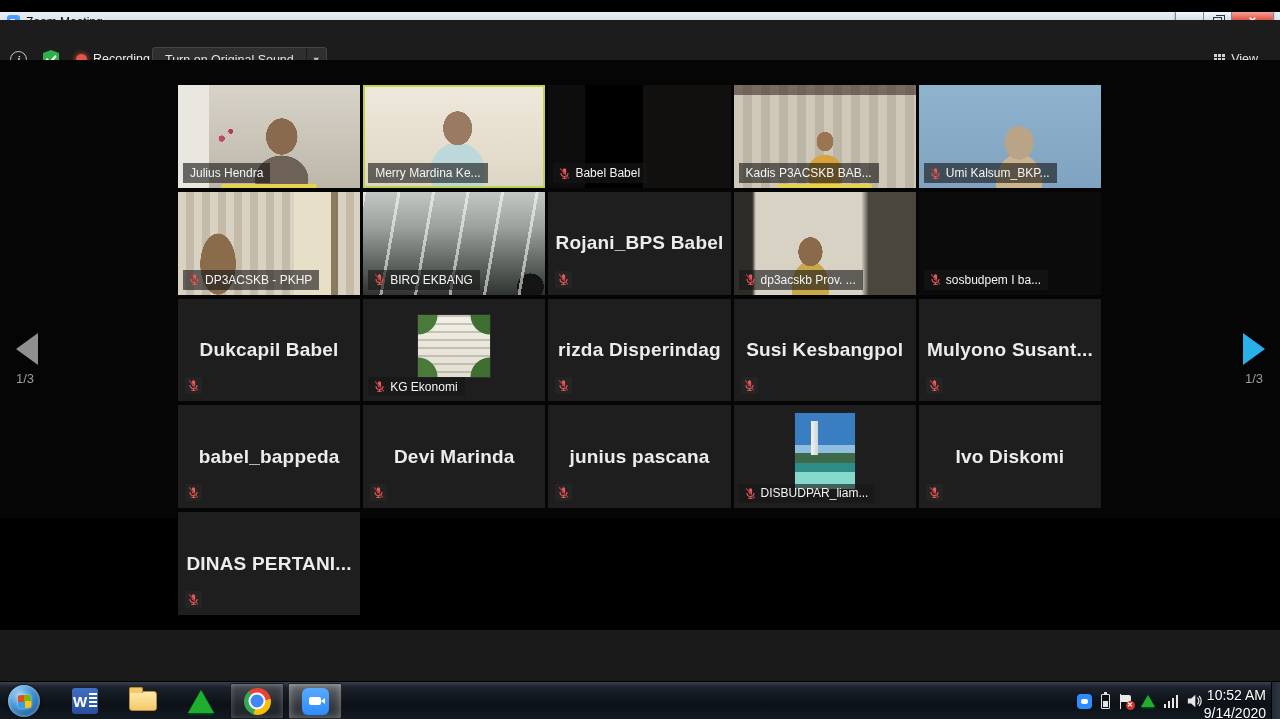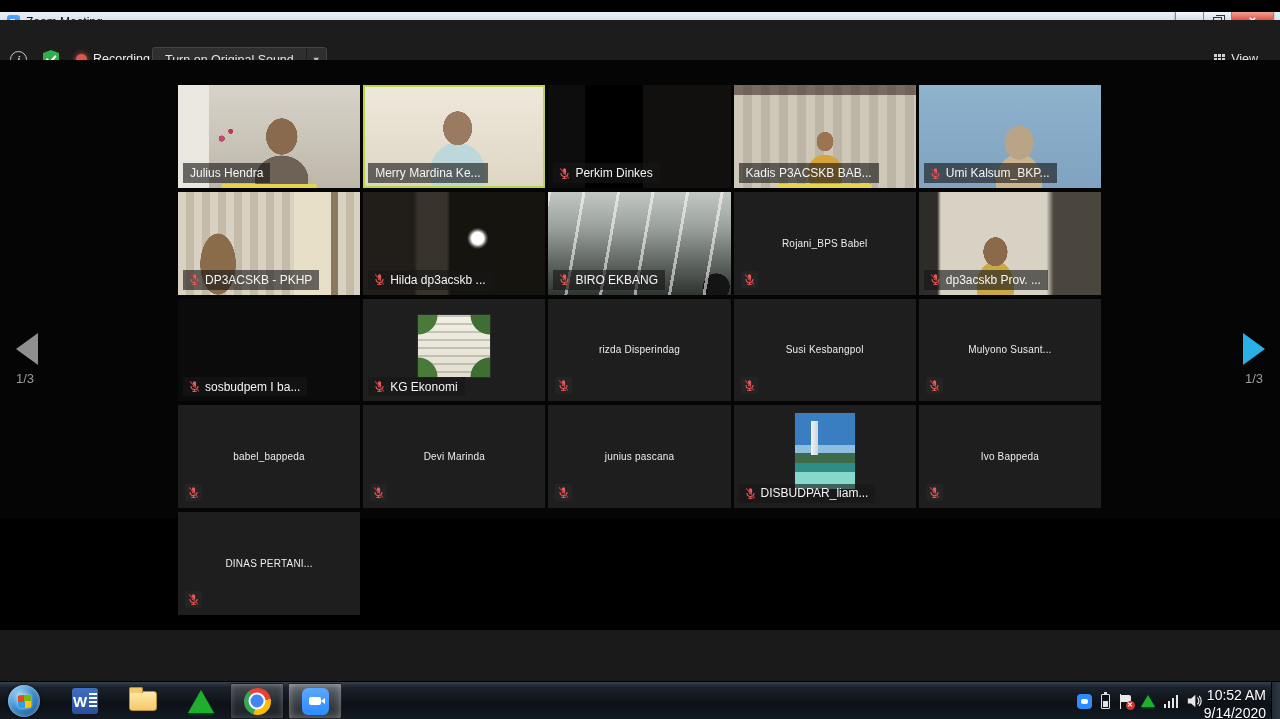--- a/index.html
+++ b/index.html
@@ -49,21 +49,21 @@
   .grid-glyph{display:grid;grid-template-columns:repeat(3,3px);grid-auto-rows:3px;gap:1px;}
   .grid-glyph span{background:#d2d2d2;}
 
   
   .video-area{position:absolute;left:0;top:60px;width:100%;height:458px;background:#050505;}
   .tiles{position:absolute;left:178px;top:25px;width:923px;height:530px;display:grid;
     grid-template-columns:repeat(5,1fr);grid-auto-rows:1fr;gap:4px 3px;}
   .tile{position:relative;background:#1e1e1e;overflow:hidden;}
   .tile.active-speaker{outline:2px solid #bcd44c;outline-offset:-2px;}
   .center-name{position:absolute;inset:0;display:flex;align-items:center;justify-content:center;
-    font-size:10px;font-weight:normal;color:#ececec;letter-spacing:.2px;text-align:center;padding:0 6px;}
+    font-size:19px;font-weight:bold;color:#ececec;letter-spacing:.2px;text-align:center;padding:0 6px;}
   .name-chip{position:absolute;left:5px;bottom:5px;display:flex;align-items:center;gap:4px;
     background:rgba(22,22,22,.62);padding:2.5px 7px 2.5px 5px;font-size:12px;color:#f4f4f4;
     white-space:nowrap;max-width:93%;overflow:hidden;line-height:1.2;}
   .name-chip.no-mic{padding-left:7px;}
   .solo-mic{position:absolute;left:7px;bottom:7px;background:rgba(38,38,38,.85);padding:2px;
     border-radius:2px;line-height:0;}
   .audio-bar{position:absolute;bottom:0;left:50%;transform:translateX(-50%);width:52%;height:4px;
     background:#e6d44e;}
 
   
@@ -253,21 +253,21 @@
           <div class="name-chip">
             <svg viewBox="0 0 24 24" width="13" height="13">
               <g stroke="#e15d5d" stroke-width="2" fill="none">
                 <rect x="9" y="2.5" width="6" height="11" rx="3" fill="#e15d5d" stroke="none"></rect>
                 <path d="M5.5 11a6.5 6.5 0 0 0 13 0"></path>
                 <line x1="12" y1="17.5" x2="12" y2="21"></line>
                 <line x1="8" y1="21" x2="16" y2="21"></line>
               </g>
               <line x1="4" y1="2.5" x2="20" y2="21" stroke="#b03636" stroke-width="2.6"></line>
             </svg>
-            <span>Perkim Dinkes</span>
+            <span>Babel Babel</span>
           </div>
         </div>
         <div class="tile v-kadis">
           <div class="name-chip no-mic">
             <span>Kadis P3ACSKB BAB...</span>
           </div>
           <div class="audio-bar"></div>
         </div>
         <div class="tile v-umi">
           <div class="name-chip">
@@ -290,34 +290,20 @@
                 <rect x="9" y="2.5" width="6" height="11" rx="3" fill="#e15d5d" stroke="none"></rect>
                 <path d="M5.5 11a6.5 6.5 0 0 0 13 0"></path>
                 <line x1="12" y1="17.5" x2="12" y2="21"></line>
                 <line x1="8" y1="21" x2="16" y2="21"></line>
               </g>
               <line x1="4" y1="2.5" x2="20" y2="21" stroke="#b03636" stroke-width="2.6"></line>
             </svg>
             <span>DP3ACSKB - PKHP</span>
           </div>
         </div>
-        <div class="tile v-hilda">
-          <div class="name-chip">
-            <svg viewBox="0 0 24 24" width="13" height="13">
-              <g stroke="#e15d5d" stroke-width="2" fill="none">
-                <rect x="9" y="2.5" width="6" height="11" rx="3" fill="#e15d5d" stroke="none"></rect>
-                <path d="M5.5 11a6.5 6.5 0 0 0 13 0"></path>
-                <line x1="12" y1="17.5" x2="12" y2="21"></line>
-                <line x1="8" y1="21" x2="16" y2="21"></line>
-              </g>
-              <line x1="4" y1="2.5" x2="20" y2="21" stroke="#b03636" stroke-width="2.6"></line>
-            </svg>
-            <span>Hilda dp3acskb ...</span>
-          </div>
-        </div>
         <div class="tile v-biro">
           <div class="name-chip">
             <svg viewBox="0 0 24 24" width="13" height="13">
               <g stroke="#e15d5d" stroke-width="2" fill="none">
                 <rect x="9" y="2.5" width="6" height="11" rx="3" fill="#e15d5d" stroke="none"></rect>
                 <path d="M5.5 11a6.5 6.5 0 0 0 13 0"></path>
                 <line x1="12" y1="17.5" x2="12" y2="21"></line>
                 <line x1="8" y1="21" x2="16" y2="21"></line>
               </g>
               <line x1="4" y1="2.5" x2="20" y2="21" stroke="#b03636" stroke-width="2.6"></line>
@@ -358,20 +344,34 @@
             <svg viewBox="0 0 24 24" width="13" height="13">
               <g stroke="#e15d5d" stroke-width="2" fill="none">
                 <rect x="9" y="2.5" width="6" height="11" rx="3" fill="#e15d5d" stroke="none"></rect>
                 <path d="M5.5 11a6.5 6.5 0 0 0 13 0"></path>
                 <line x1="12" y1="17.5" x2="12" y2="21"></line>
                 <line x1="8" y1="21" x2="16" y2="21"></line>
               </g>
               <line x1="4" y1="2.5" x2="20" y2="21" stroke="#b03636" stroke-width="2.6"></line>
             </svg>
             <span>sosbudpem I ba...</span>
+          </div>
+        </div>
+        <div class="tile">
+          <div class="center-name">Dukcapil Babel</div>
+          <div class="solo-mic">
+            <svg viewBox="0 0 24 24" width="13" height="13">
+              <g stroke="#e15d5d" stroke-width="2" fill="none">
+                <rect x="9" y="2.5" width="6" height="11" rx="3" fill="#e15d5d" stroke="none"></rect>
+                <path d="M5.5 11a6.5 6.5 0 0 0 13 0"></path>
+                <line x1="12" y1="17.5" x2="12" y2="21"></line>
+                <line x1="8" y1="21" x2="16" y2="21"></line>
+              </g>
+              <line x1="4" y1="2.5" x2="20" y2="21" stroke="#b03636" stroke-width="2.6"></line>
+            </svg>
           </div>
         </div>
         <div class="tile">
           <div class="cert-img"></div>
           <div class="name-chip">
             <svg viewBox="0 0 24 24" width="13" height="13">
               <g stroke="#e15d5d" stroke-width="2" fill="none">
                 <rect x="9" y="2.5" width="6" height="11" rx="3" fill="#e15d5d" stroke="none"></rect>
                 <path d="M5.5 11a6.5 6.5 0 0 0 13 0"></path>
                 <line x1="12" y1="17.5" x2="12" y2="21"></line>
@@ -477,21 +477,21 @@
                 <path d="M5.5 11a6.5 6.5 0 0 0 13 0"></path>
                 <line x1="12" y1="17.5" x2="12" y2="21"></line>
                 <line x1="8" y1="21" x2="16" y2="21"></line>
               </g>
               <line x1="4" y1="2.5" x2="20" y2="21" stroke="#b03636" stroke-width="2.6"></line>
             </svg>
             <span>DISBUDPAR_liam...</span>
           </div>
         </div>
         <div class="tile">
-          <div class="center-name">Ivo Bappeda</div>
+          <div class="center-name">Ivo Diskomi</div>
           <div class="solo-mic">
             <svg viewBox="0 0 24 24" width="13" height="13">
               <g stroke="#e15d5d" stroke-width="2" fill="none">
                 <rect x="9" y="2.5" width="6" height="11" rx="3" fill="#e15d5d" stroke="none"></rect>
                 <path d="M5.5 11a6.5 6.5 0 0 0 13 0"></path>
                 <line x1="12" y1="17.5" x2="12" y2="21"></line>
                 <line x1="8" y1="21" x2="16" y2="21"></line>
               </g>
               <line x1="4" y1="2.5" x2="20" y2="21" stroke="#b03636" stroke-width="2.6"></line>
             </svg>

